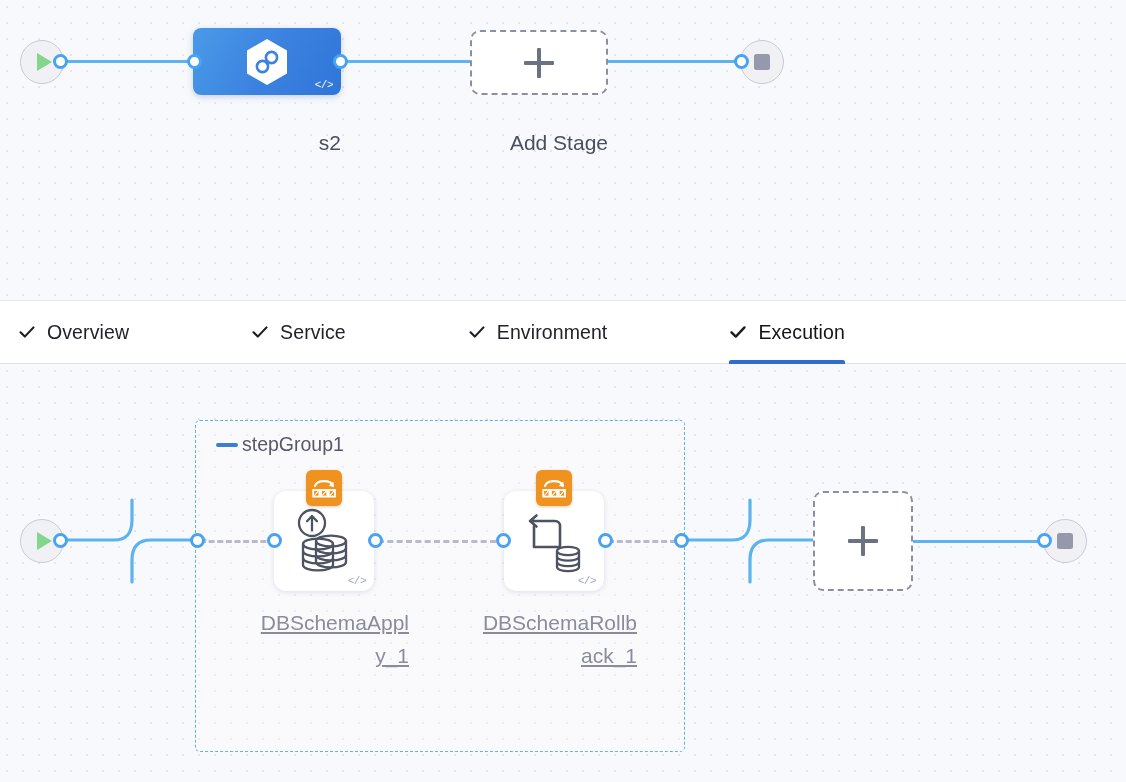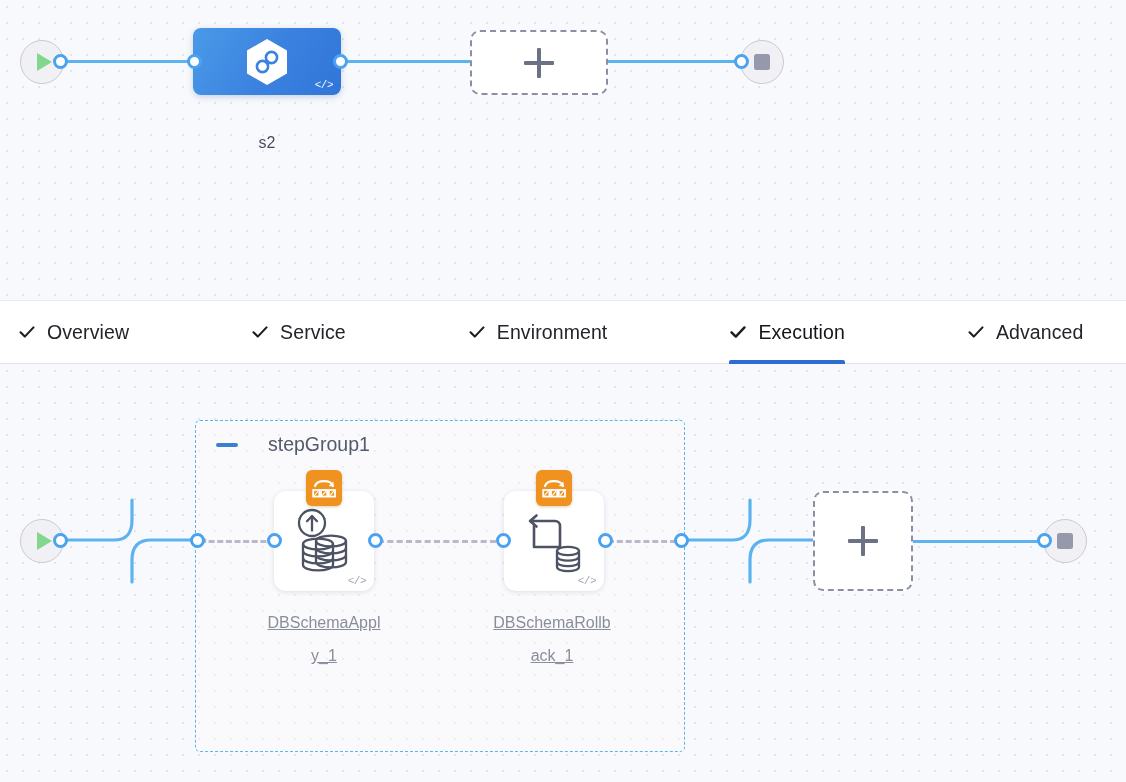--- a/index.html
+++ b/index.html
@@ -140,22 +140,22 @@
     font-size: 11px;
     color: #ffffff;
     font-family: "Liberation Mono", monospace;
     letter-spacing: -0.5px;
     opacity: .95;
   }
   .code-badge.dark { color: #9ea3b5; }
 
   .node-caption {
     position: absolute;
-    text-align: center;
-    font-size: 16px;
+    text-align: right;
+    font-size: 21px;
     color: #4a4f5e;
     line-height: 33px;
     white-space: pre-line;
   }
   .node-caption.dark { color: #5c6275; text-decoration: underline; }
 
   
   .add-box {
     position: absolute;
     border: 2.5px dashed #8a8fa3;
@@ -186,21 +186,21 @@
     border: 1.6px dashed #57b7e8;
     border-radius: 5px;
     background: rgba(255,255,255,0.28);
     z-index: 2;
   }
   .sg-header {
     position: absolute;
     left: 20px; top: 12px;
     display: flex;
     align-items: center;
-    gap: 30px;
+    gap: 4px;
   }
   .sg-collapse {
     width: 22px; height: 4px;
     background: #3a7fd5;
     border-radius: 2px;
     cursor: pointer;
   }
   .sg-title {
     font-size: 19.5px;
     color: #545a6b;
@@ -262,20 +262,21 @@
   </div>
   <div class="port" style="left:187px; top:54px;"></div>
   <div class="port" style="left:333px; top:54px;"></div>
   <div class="node-caption" style="left:193px; top:126px; width:148px;">s2</div>
 
   <div class="link" style="left:344px; top:60px; width:128px;"></div>
 
   <div class="add-box" style="left:470px; top:30px; width:138px; height:65px;">
     <span class="plus"></span>
   </div>
+  <div class="node-caption" style="left:470px; top:126px; width:138px;">Add Stage</div>
 
   <div class="link" style="left:608px; top:60px; width:137px;"></div>
   <div class="term-node" style="left:740px; top:40px;">
     <div class="stop-sq"></div>
   </div>
   <div class="port" style="left:734px; top:54px;"></div>
 </div>
 
 <div class="tabbar">
 
@@ -308,28 +309,20 @@
 
   <div class="tab active">
     <span class="check">
       <svg width="18" height="18" viewBox="0 0 18 18">
           <path d="M2.5 9.3 L6.8 13.6 L15.5 4.4" fill="none" stroke="currentColor" stroke-width="2.4" stroke-linecap="round" stroke-linejoin="round"></path>
         </svg>
     </span>
     <span class="tab-label">Execution</span>
   </div>
 
-  <div class="tab">
-    <span class="check">
-      <svg width="18" height="18" viewBox="0 0 18 18">
-          <path d="M2.5 9.3 L6.8 13.6 L15.5 4.4" fill="none" stroke="currentColor" stroke-width="2.1" stroke-linecap="round" stroke-linejoin="round"></path>
-        </svg>
-    </span>
-    <span class="tab-label">Advanced</span>
-  </div>
 </div>
 
 <div class="canvas" id="steps-canvas">
 
   <div class="term-node" style="left:20px; top:155px;">
     <div class="play-tri"></div>
   </div>
   <div class="port" style="left:53px; top:169px;"></div>
 
   <span style="position:absolute; left:60px; top:134px;">

